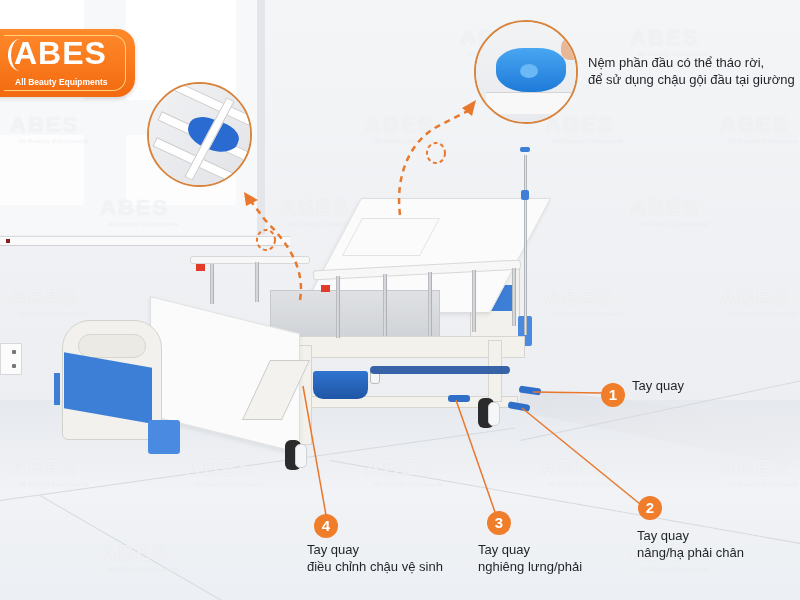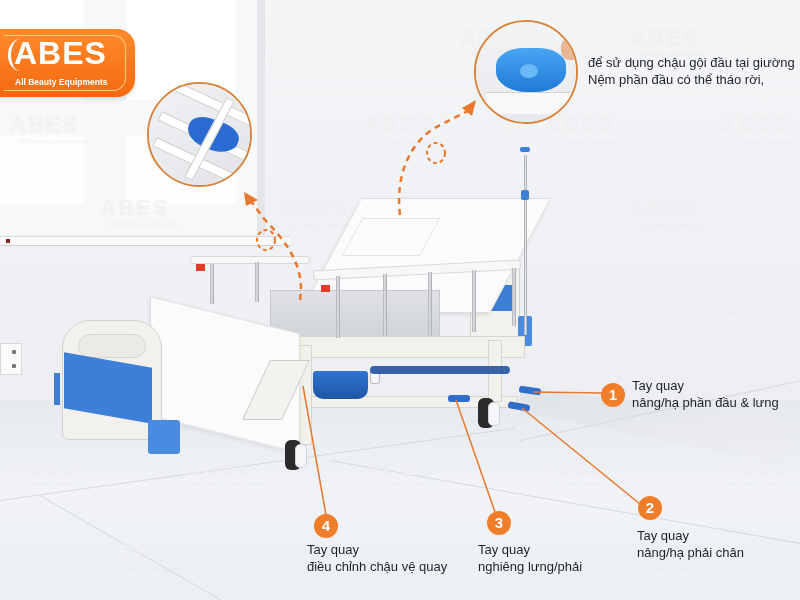--- a/index.html
+++ b/index.html
@@ -194,40 +194,39 @@
   </div>
 
   <div class="callout-circle" style="left:474px;top:20px;width:104px;height:104px;">
     <div style="position:absolute;inset:0;background:linear-gradient(180deg,#f2f3f5,#e8eaed);"></div>
     <div style="position:absolute;left:10px;top:70px;width:85px;height:22px;background:#f8f8f8;border-top:1px solid #d4d4d4;"></div>
     <div style="position:absolute;left:20px;top:26px;width:70px;height:44px;background:linear-gradient(180deg,#49a6f2,#1e7ad8);border-radius:40% 40% 45% 45%;"></div>
     <div style="position:absolute;left:44px;top:42px;width:18px;height:14px;background:#6ab8f6;border-radius:50%;"></div>
     <div style="position:absolute;left:85px;top:16px;width:22px;height:22px;background:#e7b796;border-radius:40%;"></div>
   </div>
   <div class="caption" style="left:588px;top:54px;">
+    <div>Nệm phần đầu có thể tháo rời,</div>
     <div>để sử dụng chậu gội đầu tại giường</div>
-    <div>Nệm phần đầu có thể tháo rời,</div>
   </div>
 
   <div class="badge" style="left:601px;top:383px;">1</div>
   <div class="caption" style="left:632px;top:377px;">
     <div>Tay quay</div>
-    <div>nâng/hạ phần đầu &amp; lưng</div>
   </div>
 
   <div class="badge" style="left:638px;top:496px;">2</div>
   <div class="caption" style="left:637px;top:527px;">
     <div>Tay quay</div>
     <div>nâng/hạ phải chân</div>
   </div>
 
   <div class="badge" style="left:487px;top:511px;">3</div>
   <div class="caption" style="left:478px;top:541px;">
     <div>Tay quay</div>
     <div>nghiêng lưng/phải</div>
   </div>
 
   <div class="badge" style="left:314px;top:514px;">4</div>
   <div class="caption" style="left:307px;top:541px;">
     <div>Tay quay</div>
-    <div>điều chỉnh chậu vệ quay</div>
+    <div>điều chỉnh chậu vệ sinh</div>
   </div>
 </div>
 
 </body></html>

